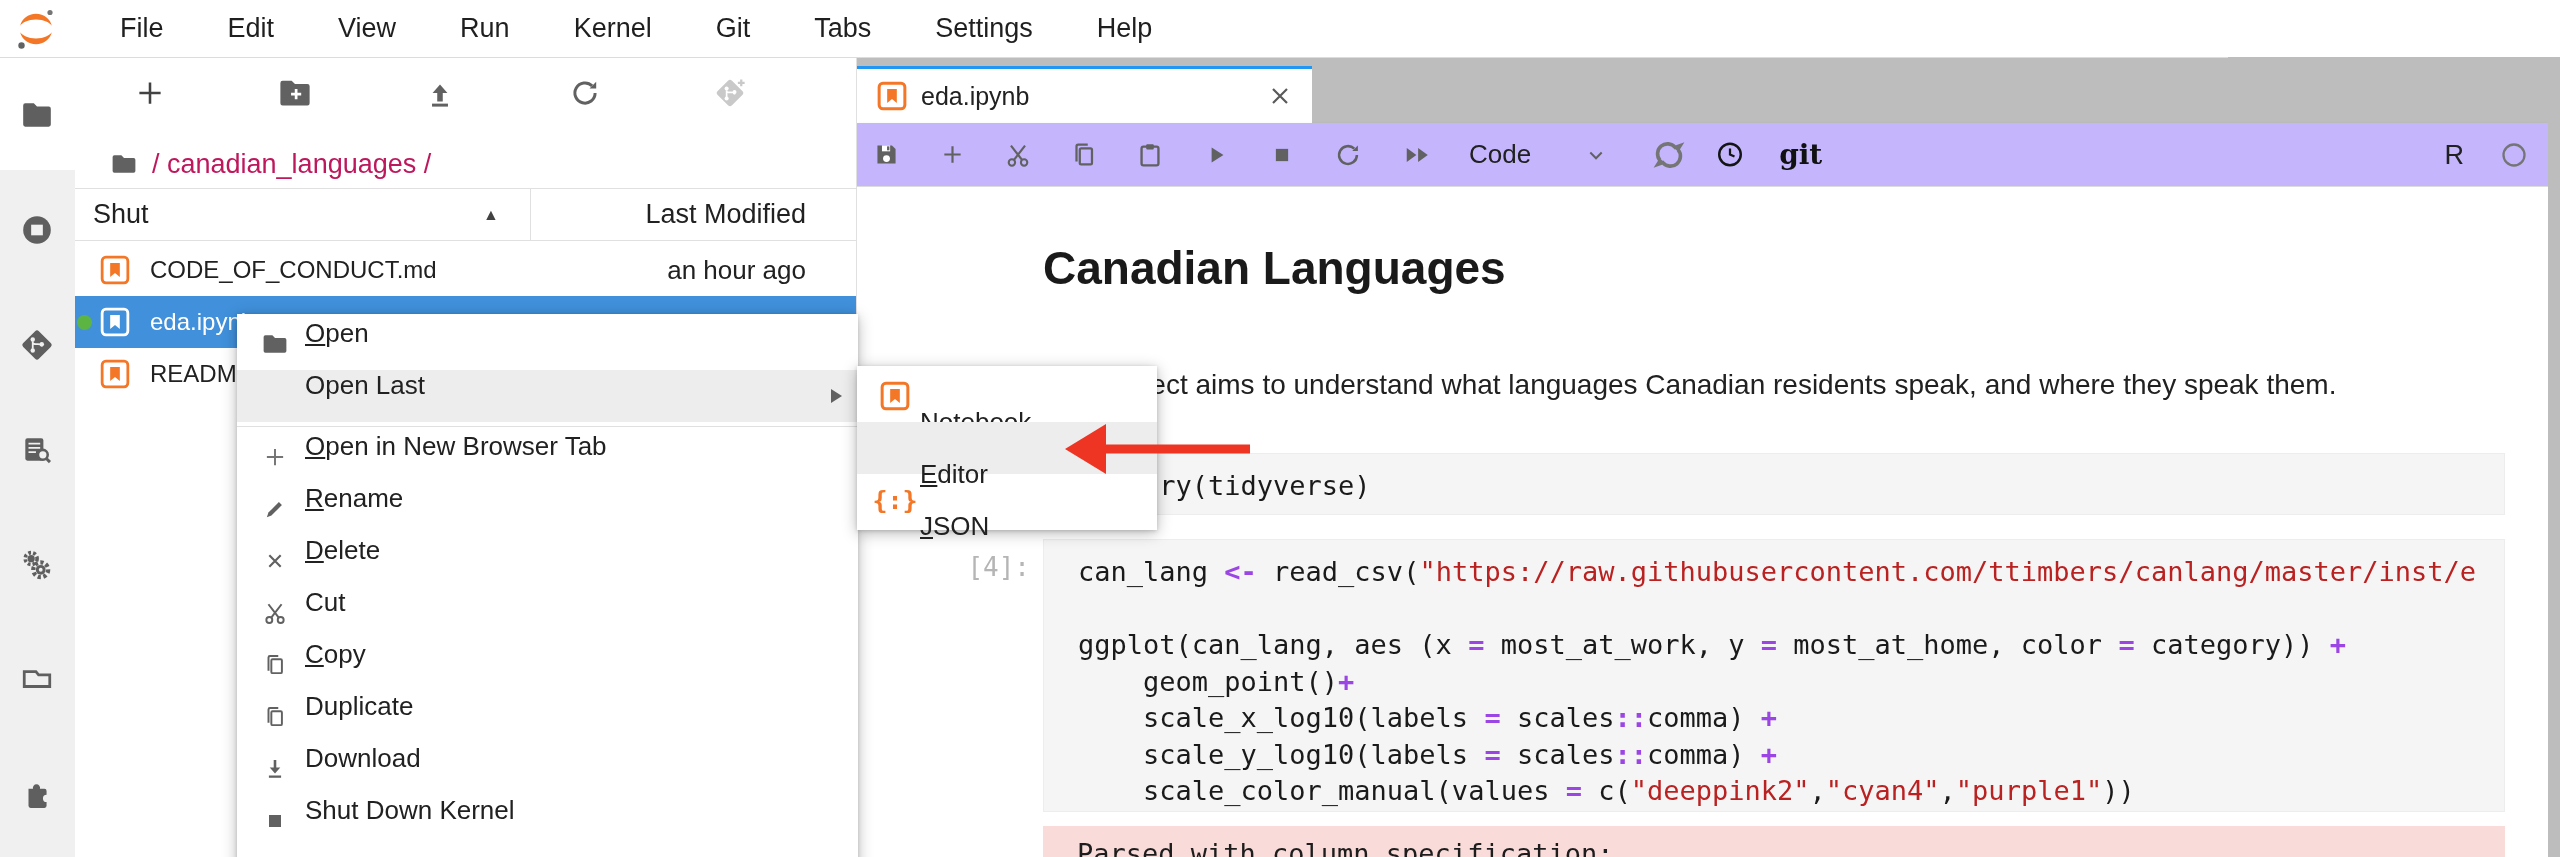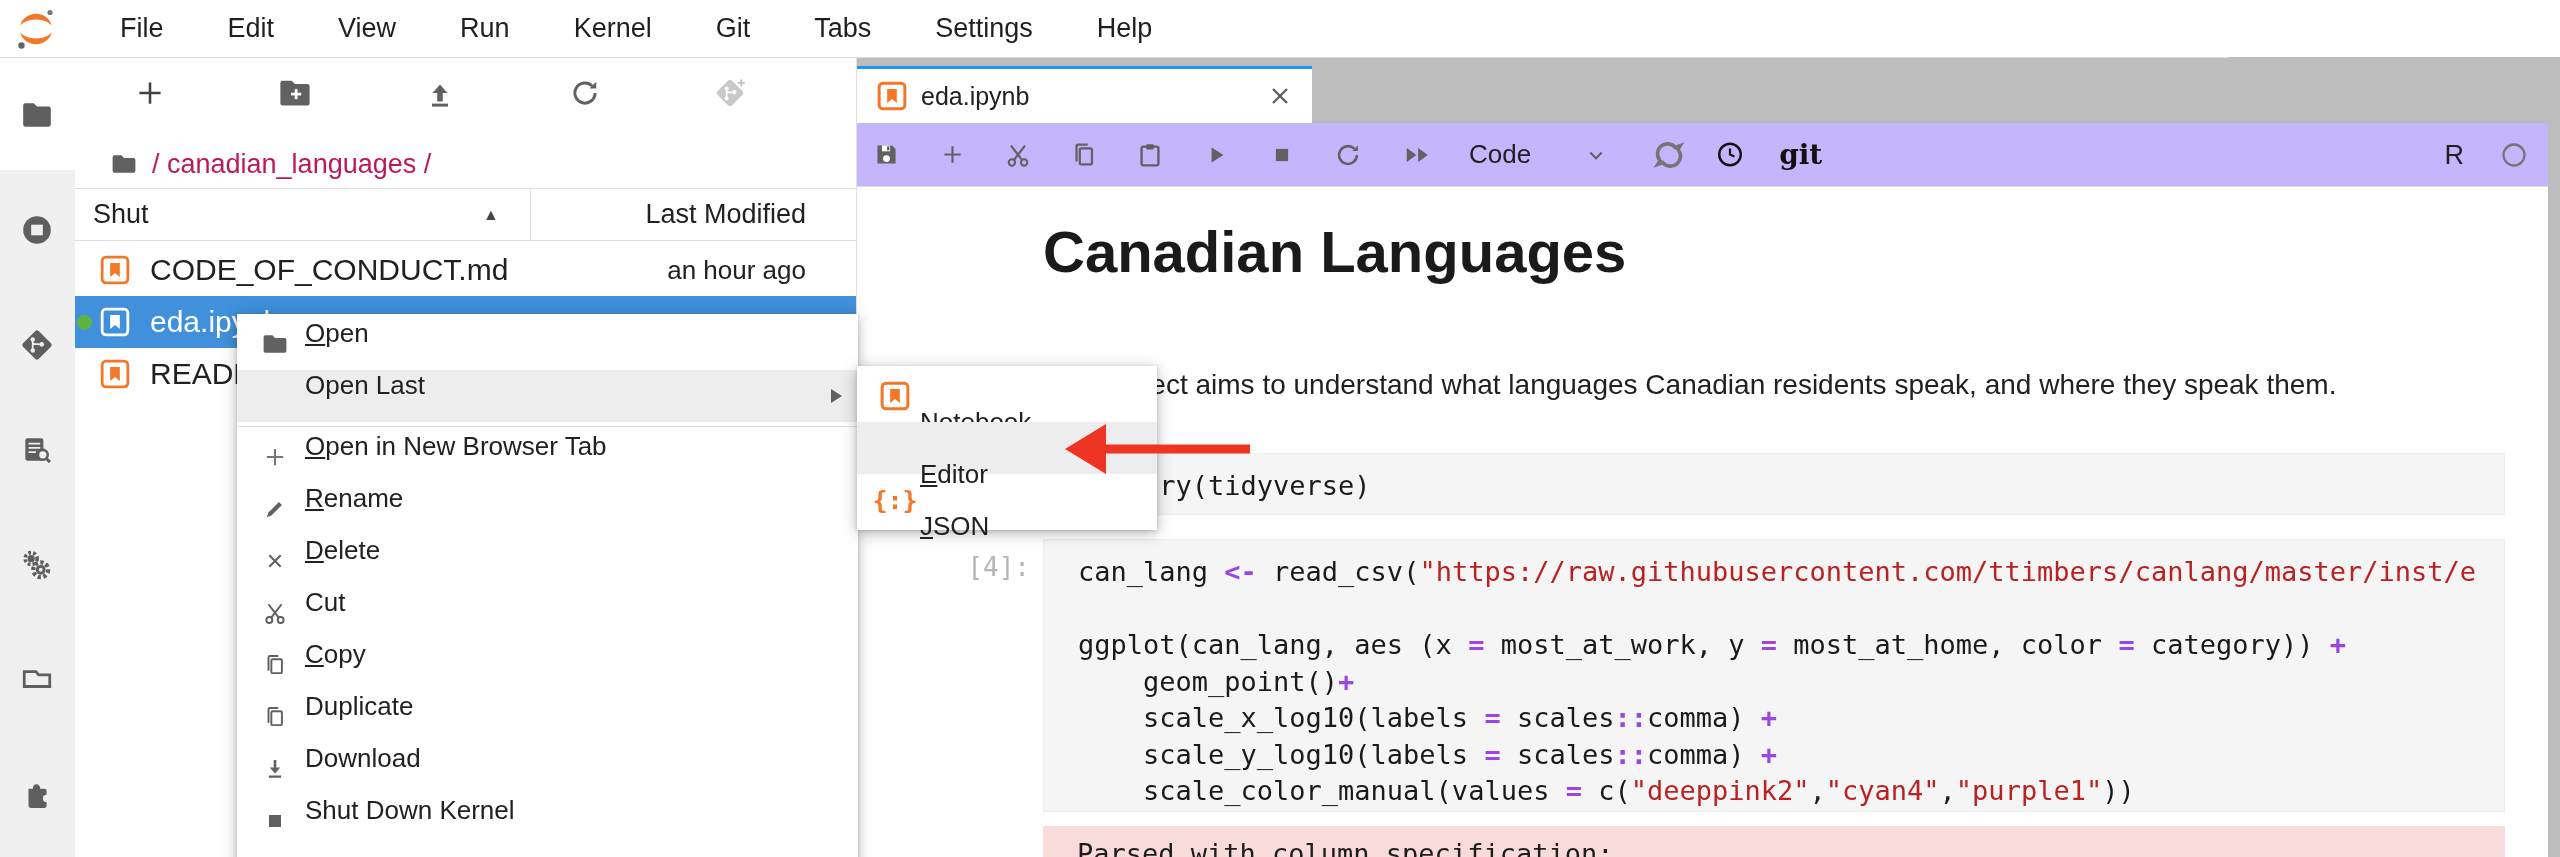--- a/index.html
+++ b/index.html
@@ -30,41 +30,41 @@
   .fb-crumb .cicon{margin-left:35px;}
   .fb-crumb .ctext{margin-left:14px;font-size:27px;color:#be185d;}
   .fb-head{position:absolute;left:0;top:131px;width:781px;height:53px;border-top:1px solid #e0e0e0;border-bottom:1px solid #e0e0e0;box-sizing:border-box;}
   .fb-head .hname{position:absolute;left:18px;top:0;line-height:51px;font-size:27px;color:#212121;}
   .fb-head .hcaret{position:absolute;left:408px;top:0;line-height:51px;font-size:16px;color:#424242;}
   .fb-head .hdiv{position:absolute;left:455px;top:0;width:1px;height:51px;background:#e0e0e0;}
   .fb-head .hmod{position:absolute;right:50px;top:0;line-height:51px;font-size:27px;color:#212121;}
   .fb-row{position:absolute;left:0;width:781px;height:52px;background:#fff;}
   .fb-row.selected{background:#4090db;}
   .fb-row .ficon{position:absolute;left:25px;top:11px;}
-  .fb-row .fname{position:absolute;left:75px;top:0;line-height:52px;font-size:30px;color:#212121;white-space:nowrap;}
+  .fb-row .fname{position:absolute;left:75px;top:0;line-height:52px;font-size:24px;color:#212121;white-space:nowrap;}
   .fb-row.selected .fname{color:#ffffff;}
   .fb-row .fmod{position:absolute;right:50px;top:0;line-height:52px;font-size:26px;color:#212121;}
   .fb-row .rundot{position:absolute;left:2px;top:19px;width:15px;height:15px;border-radius:50%;background:#5cb543;}
 
   
   #main{left:857px;top:57px;width:1691px;height:800px;background:#fff;overflow:hidden;z-index:1;}
   .tabbar{position:absolute;left:0;top:0;width:1691px;height:66px;background:#bdbdbd;}
   .tab{position:absolute;left:0;top:9px;width:455px;height:57px;background:#fff;border-top:3px solid #2196f3;box-sizing:border-box;display:flex;align-items:center;padding:0 20px;}
   .tab .ttl{margin-left:14px;font-size:25px;color:#212121;flex:1;}
   .nb-toolbar{position:absolute;left:0;top:66px;width:1691px;height:64px;background:#c4b5fd;border-bottom:1px solid #dcdcdc;box-sizing:border-box;display:flex;align-items:center;box-shadow:0 1px 3px rgba(0,0,0,.08);}
   .nbt{width:30px;height:30px;margin-left:36px;display:flex;align-items:center;justify-content:center;flex:0 0 auto;}
   .nbt.first{margin-left:14px;}
   .nb-select{display:flex;align-items:center;margin-left:30px;}
   .nb-select .sel-label{font-size:26px;color:#212121;}
   .nb-select .chev{margin-left:52px;}
   .git-label{margin-left:34px;font-family:"DejaVu Serif","Liberation Serif",serif;font-weight:700;font-size:28px;color:#111;}
   .kernel{position:absolute;right:20px;top:66px;height:64px;display:flex;align-items:center;}
   .kernel .kname{font-size:27px;color:#212121;margin-right:36px;}
   .nb-content{position:absolute;left:0;top:130px;width:1691px;height:670px;background:#fff;overflow:hidden;}
-  .nb-h1{position:absolute;left:186px;top:32px;font-size:58px;line-height:66px;font-weight:700;color:#1a1a1a;}
+  .nb-h1{position:absolute;left:186px;top:48px;font-size:46px;line-height:66px;font-weight:700;color:#1a1a1a;}
   .nb-p{position:absolute;left:186px;top:182px;font-size:28px;color:#212121;white-space:nowrap;}
   .cell{position:absolute;left:186px;width:1462px;background:#f5f5f5;border:1px solid #ededed;box-sizing:border-box;overflow:hidden;}
   .cell-1{top:266px;height:62px;}
   .cell-2{top:352px;height:273px;}
   .codeline{font-family:"DejaVu Sans Mono",monospace;font-size:27px;line-height:36.5px;white-space:pre;color:#1a1a1a;}
   .cell .pad{padding:14px 0 0 34px;}
   .prompt{position:absolute;left:73px;top:365px;width:100px;text-align:right;font-family:"DejaVu Sans Mono",monospace;font-size:26px;color:#b5b5b5;}
   .nb-output{position:absolute;left:186px;top:639px;width:1462px;height:60px;background:#f9dcda;}
   .nb-output .otext{padding:12px 0 0 34px;font-family:"DejaVu Sans Mono",monospace;font-size:27px;color:#1d1d1d;}
   .tok-op{color:#9b45e4;font-weight:600;}

